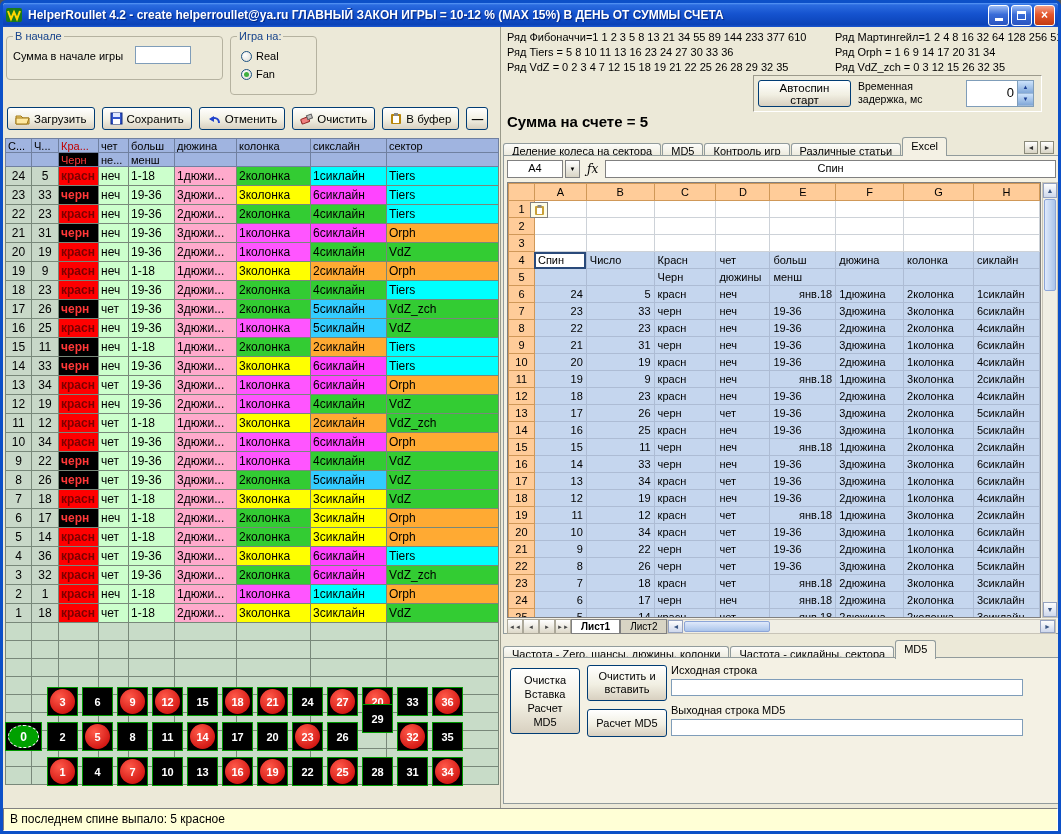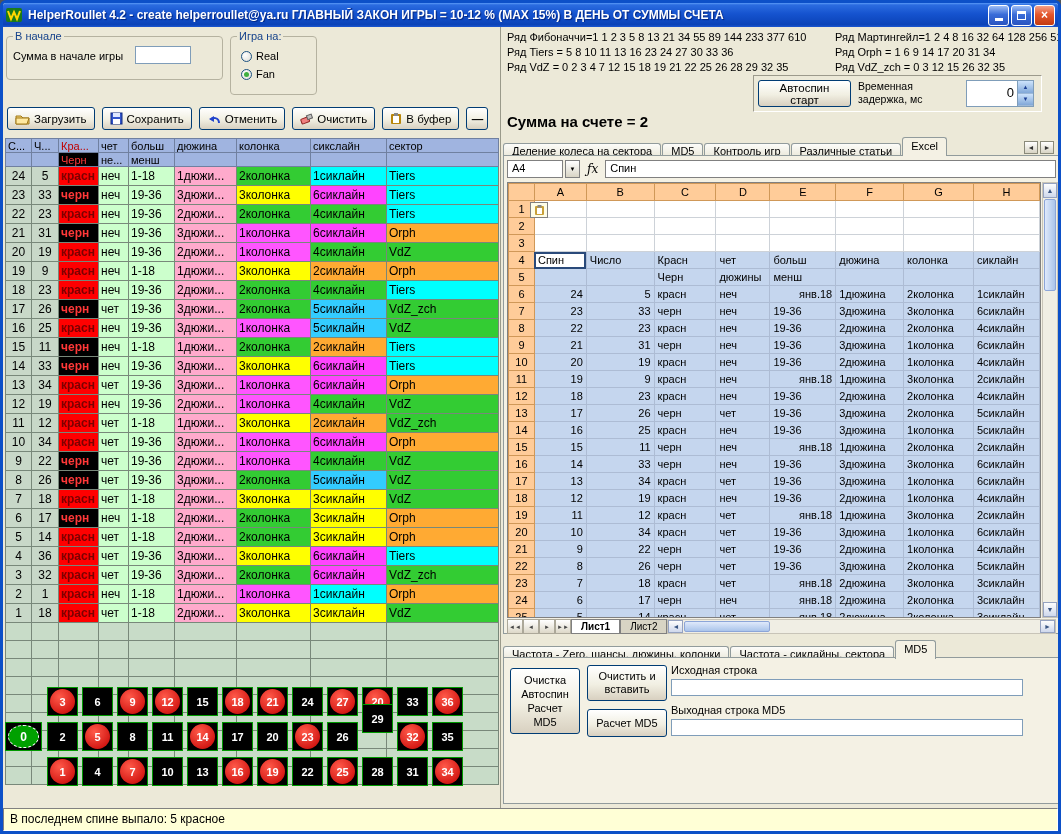--- a/index.html
+++ b/index.html
@@ -75,21 +75,21 @@
   .tabstrip-bottom{top:612px;height:19px;}
   .tab{display:inline-block;vertical-align:bottom;position:relative;top:4px;height:16px;line-height:14px;padding:0 8px;font-size:11px;
     border:1px solid #919b9c;border-bottom:none;border-radius:3px 3px 0 0;background:linear-gradient(#fcfcf9,#e8e5d5);margin-right:1px;}
   .tab.active{top:1px;height:19px;line-height:17px;background:#f4f1e4;z-index:6;}
   .tab-arrows{position:absolute;right:2px;top:5px;display:flex;gap:2px;}
   .tarw{width:14px;height:13px;border:1px solid #8a8a7a;background:linear-gradient(#fff,#d8d4c4);font-size:7px;display:flex;align-items:center;justify-content:center;color:#333;}
   .tabpage{position:absolute;border:1px solid #919b9c;background:#f4f1e4;z-index:2;}
   .excel-page{left:2px;top:128px;width:557px;height:479px;}
   .md5-page{left:2px;top:630px;width:557px;height:147px;}
   
-  .formula-bar{position:absolute;left:3px;top:3px;right:3px;height:20px;display:flex;align-items:center;gap:2px;}
+  .formula-bar{position:absolute;left:3px;top:3px;right:3px;height:20px;display:flex;align-items:center;gap:2px;text-align:center;}
   .name-box{width:56px;height:18px;border:1px solid #808080;background:#fff;font-size:11px;padding:1px 4px;}
   .name-drop{width:15px;height:18px;border:1px solid #808080;background:linear-gradient(#fff,#d8d4c4);font-size:6px;display:flex;align-items:center;justify-content:center;}
   .fx{font-family:"DejaVu Serif",serif;font-style:italic;font-size:12px;padding:0 5px;}
   .formula-field{flex:1;height:18px;border:1px solid #808080;background:#fff;font-size:11px;padding:1px 4px;}
   .grid-wrap{position:absolute;left:3px;top:26px;width:534px;height:436px;border:1px solid #808080;background:#fff;overflow:hidden;}
   .xl{border-collapse:collapse;table-layout:fixed;font-size:11px;}
   .xl tr{height:17px;}
   .xl th{background:#ffcc99;border:1px solid #d09858;font-weight:normal;font-size:11px;padding:0 2px;}
   .xl td{border:1px solid #cdd2d8;background:#fff;padding:0 3px;white-space:nowrap;overflow:hidden;}
   .xl td.sel{background:#c5d6ee;border-color:#adbcd4;}
@@ -741,21 +741,21 @@
       <span class="delay-label">Временная задержка, мс</span>
       <div class="spinbox">
         <span class="spin-val">0</span>
         <span class="spin-btns">
           <span class="sb">▲</span>
           <span class="sb">▼</span>
         </span>
       </div>
     </div>
 
-    <div class="balance">Сумма на счете = 2</div>
+    <div class="balance">Сумма на счете = 5</div>
 
     <div class="tabstrip tabstrip-main">
       <span><span class="tab">Деление колеса на сектора</span><span class="tab">MD5</span><span class="tab">Контроль игр</span><span class="tab">Различные статьи</span><span class="tab active">Excel</span></span>
       <span class="tab-arrows">
         <span class="tarw">◄</span>
         <span class="tarw">►</span>
       </span>
     </div>
 
     <div class="tabpage excel-page">
@@ -1098,21 +1098,21 @@
         </span>
       </div>
     </div>
 
     <div class="tabstrip tabstrip-bottom">
       <span><span class="tab">Частота - Zero, шансы, дюжины, колонки</span><span class="tab">Частота - сиклайны, сектора</span><span class="tab active">MD5</span></span>
     </div>
 
     <div class="tabpage md5-page">
       <button class="xpbtn md5-b1">Очистка
-Автоспин
+Вставка
 Расчет MD5</button>
       <button class="xpbtn md5-b2">Очистить и вставить</button>
       <button class="xpbtn md5-b3">Расчет MD5</button>
       <div class="md5-lbl1">Исходная строка</div>
       <input class="txt md5-in" value="" style="">
       <div class="md5-lbl2">Выходная строка MD5</div>
       <input class="txt md5-out" value="" style="">
     </div>
   </div>
 

